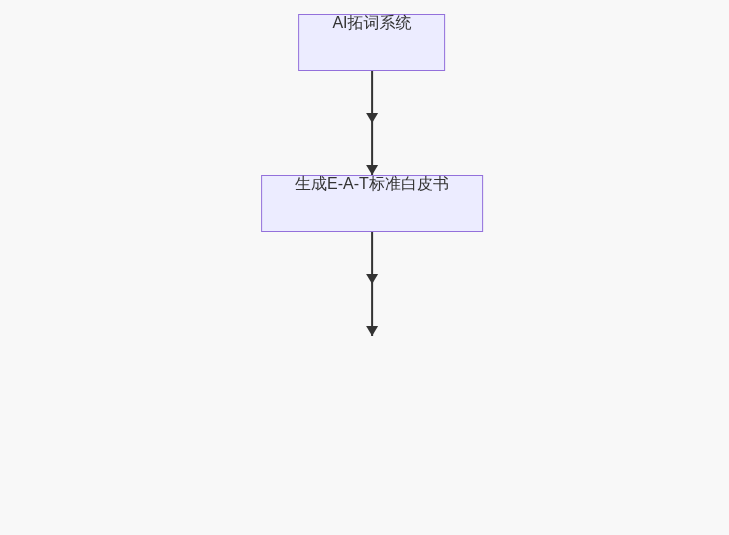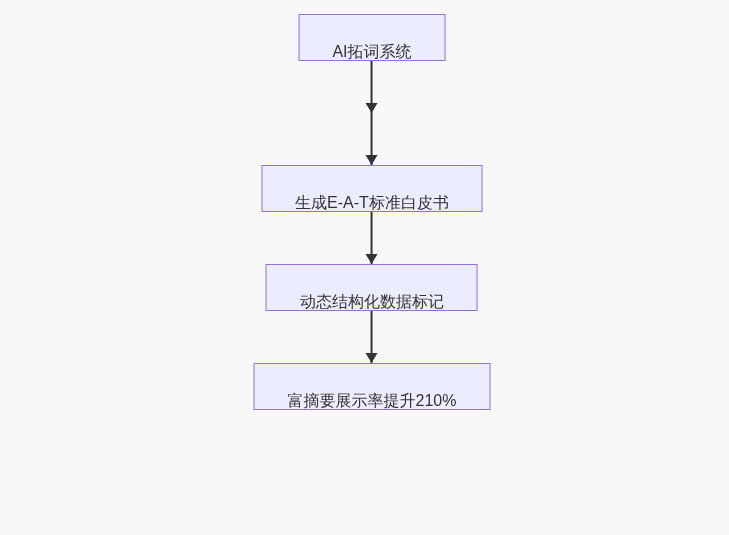--- a/index.html
+++ b/index.html
@@ -18,26 +18,26 @@
     position: absolute;
     left: 372px;
     top: 14px;
     transform: translateX(-50%);
     display: flex;
     flex-direction: column;
     align-items: center;
   }
   .node {
     box-sizing: border-box;
-    height: 47px;
+    height: 57px;
     padding: 0 33px;
     background: var(--node-fill, #ECECFF);
     border: 1.5px solid var(--node-border, #9370DB);
     display: flex;
-    align-items: flex-end;
+    align-items: flex-start;
     justify-content: center;
     white-space: nowrap;
   }
   .node-label {
     font-size: 16px;
     color: var(--text, #333333);
     line-height: 1;
   }
   .edge {
     position: relative;
@@ -76,25 +76,19 @@
   </div>
 
   <div class="node">
     <span class="node-label">生成E-A-T标准白皮书</span>
   </div>
 
   <div class="edge">
     <span class="arrowhead"></span>
   </div>
 
-  <div class="node">
-    <span class="node-label">动态结构化数据标记</span>
-  </div>
 
   <div class="edge">
     <span class="arrowhead"></span>
   </div>
 
-  <div class="node">
-    <span class="node-label">富摘要展示率提升210%</span>
-  </div>
 
 </div>
 
 </body></html>

